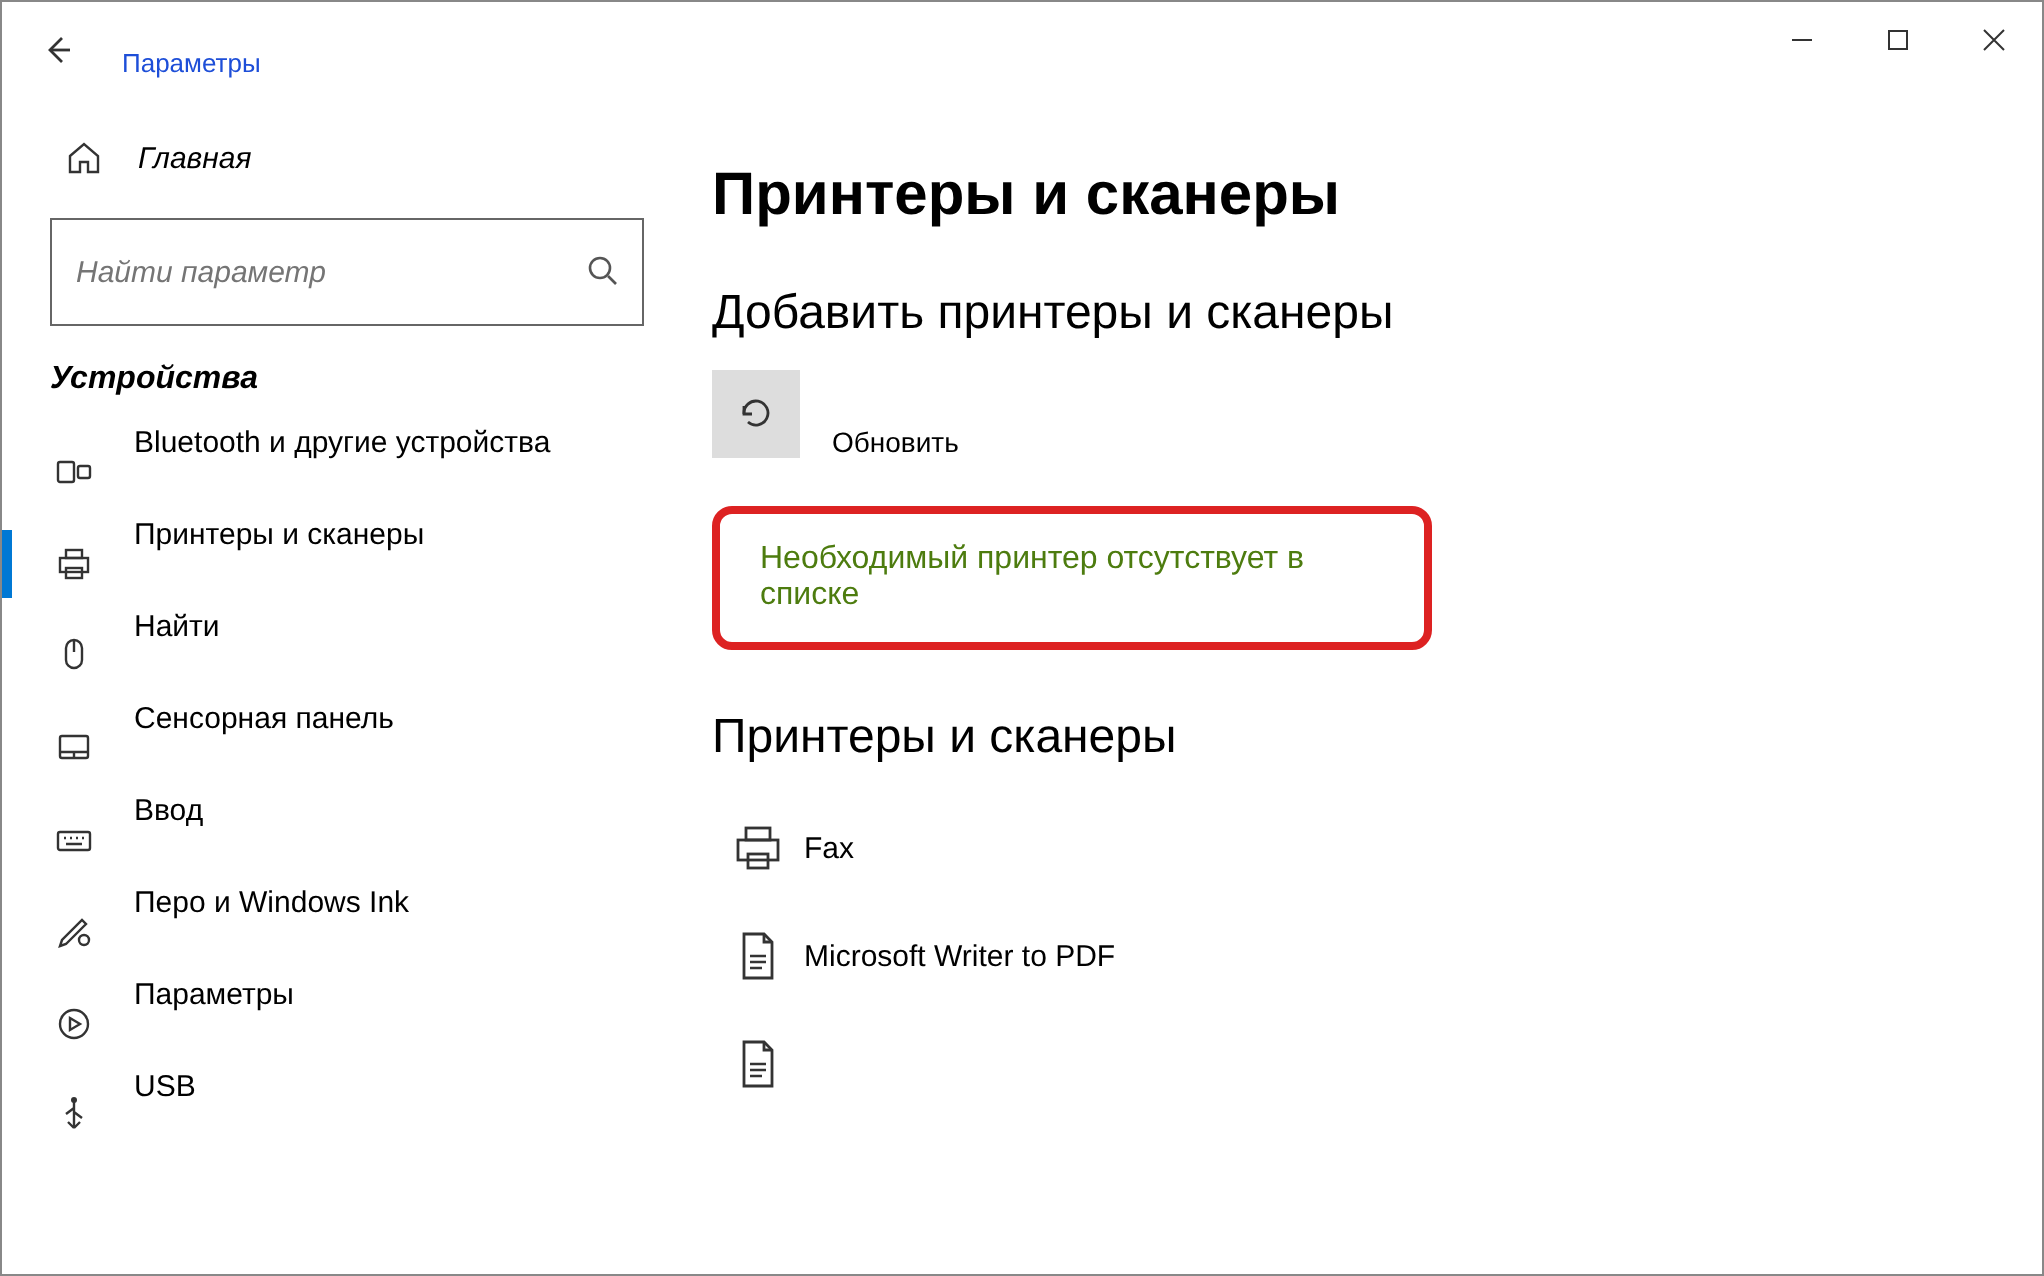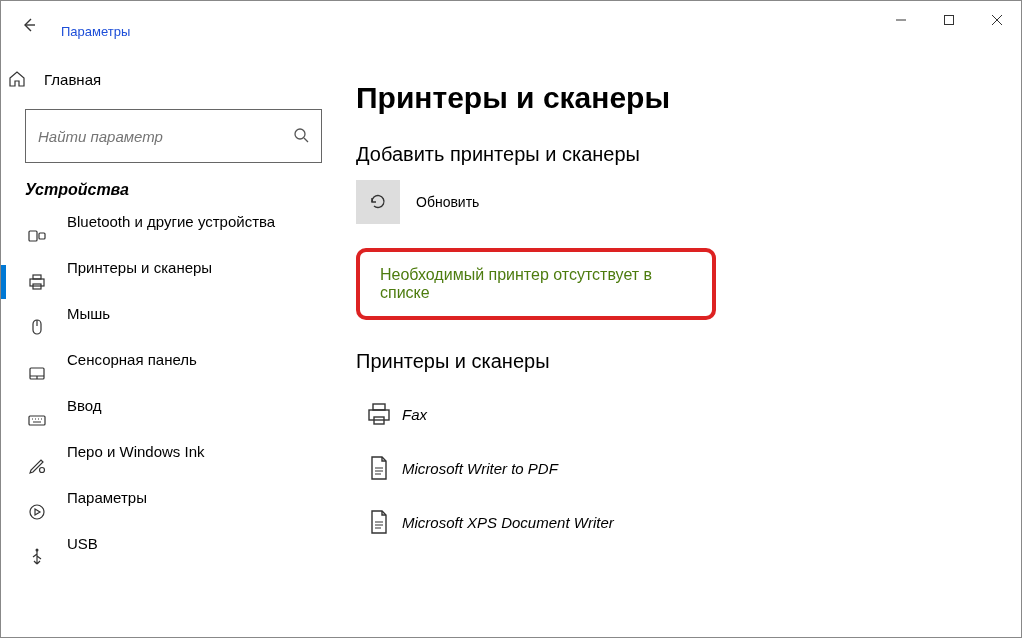--- a/index.html
+++ b/index.html
@@ -50,23 +50,24 @@
   }
   .sidebar {
     width: 345px;
     padding: 20px 0 0 0;
     display: flex;
     flex-direction: column;
   }
   .home-row {
     display: flex; align-items: center;
     height: 40px;
-    padding: 0 7px;
+    padding: 0 32px;
     cursor: pointer;
     font-size: 15px;
+    font-style: italic;
   }
   .home-row .icon { margin-right: 18px; display:flex; }
   .search-box {
     margin: 10px 24px 18px 24px;
     height: 54px;
     border: 1px solid #666;
     background: #fff;
     display: flex; align-items: center;
     padding: 0 12px;
     position: relative;
@@ -113,26 +114,26 @@
     flex: 1;
     padding: 42px 0 0 10px;
     overflow-y: auto;
   }
   .page-title {
     font-size: 30px;
     font-weight: 600;
     margin-bottom: 28px;
   }
   .subheading {
-    font-size: 20px;
+    font-size: 24px;
     font-weight: 400;
     margin-bottom: 14px;
   }
   .refresh-row {
-    display: flex; align-items: center;
+    display: flex; align-items: flex-end;
     margin-bottom: 24px;
     cursor: pointer;
   }
   .refresh-btn {
     width: 44px; height: 44px;
     background: #ddd;
     display: flex; align-items: center; justify-content: center;
     margin-right: 16px;
   }
   .highlight-box {
@@ -140,21 +141,21 @@
     border-radius: 10px;
     padding: 14px 20px;
     margin-bottom: 30px;
     width: 360px;
   }
   .link {
     color: #4d7c0f;
     font-size: 16px;
     cursor: pointer;
   }
-  .printer-list { margin-top: 6px; font-style: italic; }
+  .printer-list { margin-top: 6px; }
   .printer-item {
     display: flex; align-items: center;
     height: 54px;
     cursor: pointer;
   }
   .printer-item .icon {
     width: 46px;
     display: flex; align-items: center; justify-content: center;
   }
   .printer-item .label { font-size: 15px; }
@@ -236,21 +237,21 @@
           </span>
           <span>Принтеры и сканеры</span>
         </li>
         <li>
           <span class="icon">
             <svg width="20" height="20" viewBox="0 0 20 20">
                 <rect x="6" y="2" width="8" height="14" rx="4" stroke="#333" stroke-width="1.2" fill="none"></rect>
                 <path d="M10 2 V8" stroke="#333" stroke-width="1.2"></path>
               </svg>
           </span>
-          <span>Мышь</span>
+          <span>Найти</span>
         </li>
         <li>
           <span class="icon">
             <svg width="20" height="20" viewBox="0 0 20 20">
                 <rect x="3" y="4" width="14" height="11" rx="1" stroke="#333" stroke-width="1.2" fill="none"></rect>
                 <path d="M3 12 H17 M10 12 V15" stroke="#333" stroke-width="1.2"></path>
               </svg>
           </span>
           <span>Сенсорная панель</span>
         </li>
@@ -336,19 +337,18 @@
           <span class="label">Microsoft Writer to PDF</span>
         </div>
         <div class="printer-item">
           <span class="icon">
             <svg width="28" height="28" viewBox="0 0 28 28">
                 <path d="M7 3 H17 L21 7 V25 H7 Z" stroke="#333" stroke-width="1.4" fill="none"></path>
                 <path d="M17 3 V7 H21" stroke="#333" stroke-width="1.4" fill="none"></path>
                 <path d="M10 14 h8 M10 17 h8 M10 20 h6" stroke="#333" stroke-width="1.2"></path>
               </svg>
           </span>
-          <span class="label">Microsoft XPS Document Writer</span>
         </div>
       </div>
     </div>
 
   </div>
 </div>
 
 </body></html>

